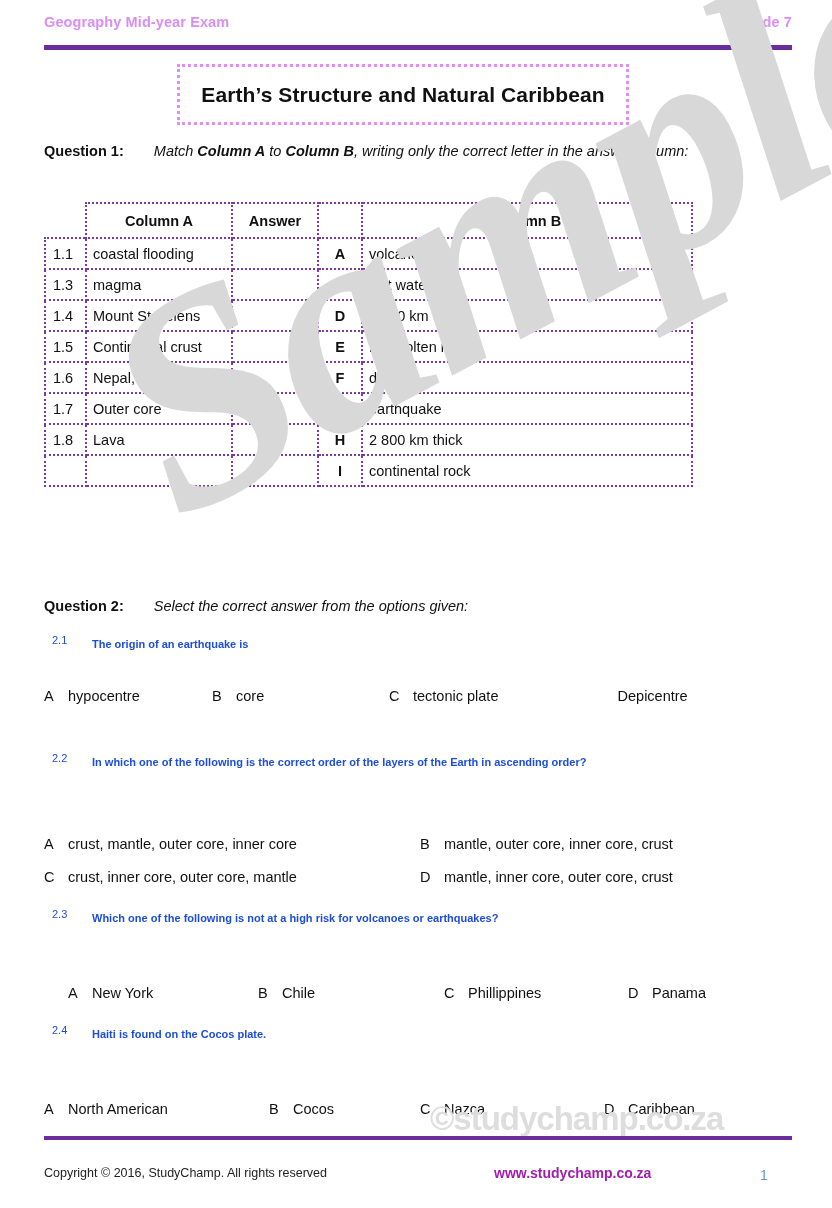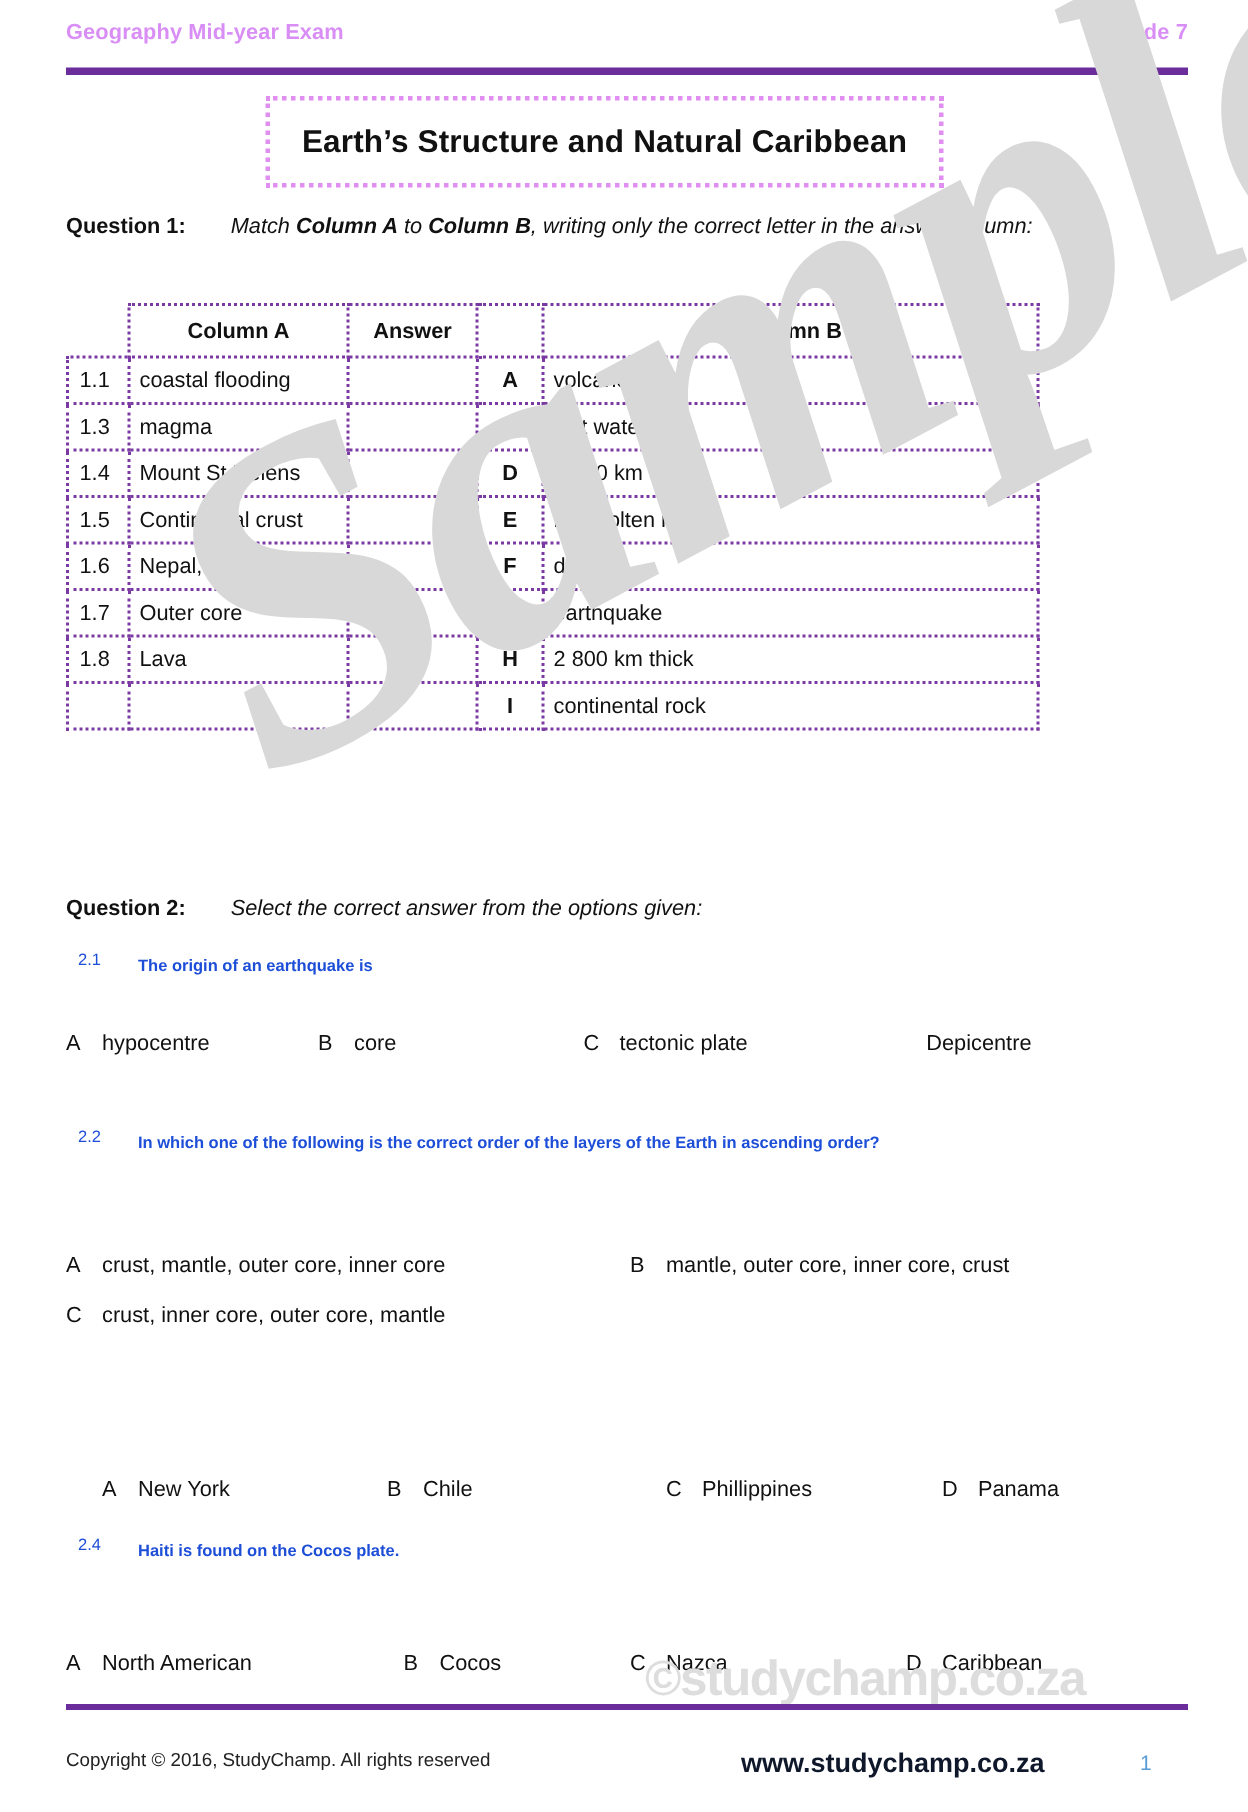--- a/index.html
+++ b/index.html
@@ -218,23 +218,23 @@
     top: 1166px;
     font-size: 12.5px;
     color: #222222;
     z-index: 50;
     white-space: nowrap;
   }
   #site-link {
     position: absolute;
     left: 494px;
     top: 1165px;
-    font-size: 18px;
-    font-weight: bold;
-    color: #0f172a;
+    font-size: 14px;
+    font-weight: bold;
+    color: #a21caf;
     z-index: 50;
     white-space: nowrap;
   }
   #page-number {
     position: absolute;
     left: 760px;
     top: 1167px;
     font-size: 14px;
     color: #5b9bd5;
     z-index: 50;
@@ -350,22 +350,27 @@
   <div class="sub-q" style="left:52px; top:752px; width:690px;">
     <span class="sq-num">2.2</span>
     <span class="sq-text">In which one of the following is the correct order of the layers of the Earth in ascending order?</span>
   </div>
   <div class="opt-row" style="left:44px; top:836px; width:740px; height:22px;">
     <span class="opt" style="left:0px;"><span class="ol">A</span><span>crust, mantle, outer core, inner core</span></span>
     <span class="opt" style="left:376px;"><span class="ol">B</span><span>mantle, outer core, inner core, crust</span></span>
   </div>
   <div class="opt-row" style="left:44px; top:869px; width:740px; height:22px;">
     <span class="opt" style="left:0px;"><span class="ol">C</span><span>crust, inner core, outer core, mantle</span></span>
-  </div>
-
+    <span class="opt" style="left:376px;"><span class="ol">D</span><span>mantle, inner core, outer core, crust</span></span>
+  </div>
+
+  <div class="sub-q" style="left:52px; top:908px; width:700px;">
+    <span class="sq-num">2.3</span>
+    <span class="sq-text">Which one of the following is not at a high risk for volcanoes or earthquakes?</span>
+  </div>
   <div class="opt-row" style="left:44px; top:985px; width:740px; height:22px;margin-left:24px;">
     <span class="opt" style="left:0px;"><span class="ol">A</span><span>New York</span></span>
     <span class="opt" style="left:190px;"><span class="ol">B</span><span>Chile</span></span>
     <span class="opt" style="left:376px;"><span class="ol">C</span><span>Phillippines</span></span>
     <span class="opt" style="left:560px;"><span class="ol">D</span><span>Panama</span></span>
   </div>
 
   <div class="sub-q" style="left:52px; top:1024px; width:700px;">
     <span class="sq-num">2.4</span>
     <span class="sq-text">Haiti is found on the Cocos plate.</span>

